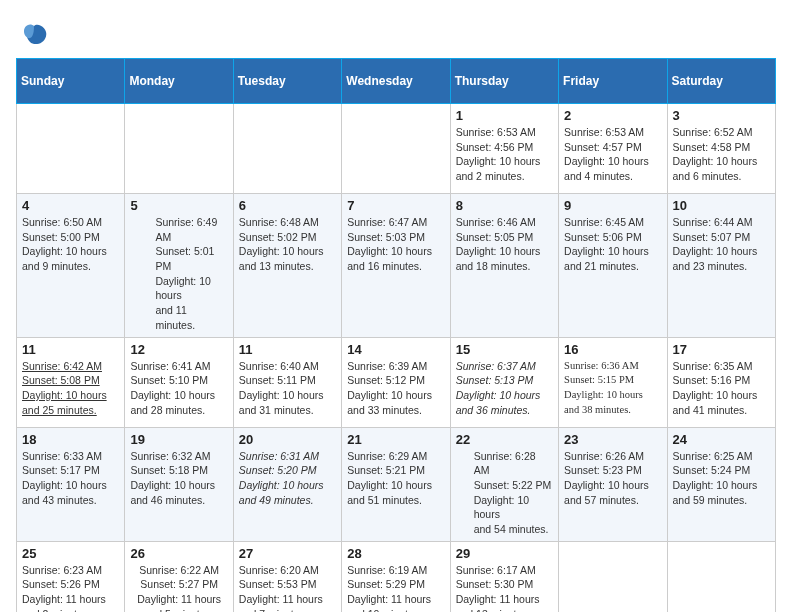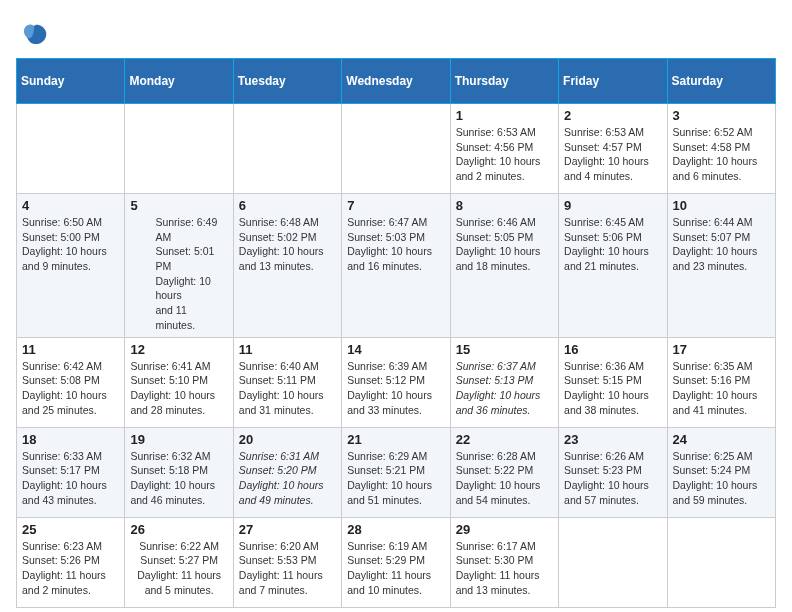--- a/index.html
+++ b/index.html
@@ -195,21 +195,21 @@
           <span class="day-number">10</span>
           <div class="day-info" style="white-space: pre-line;">Sunrise: 6:44 AM
 Sunset: 5:07 PM
 Daylight: 10 hours
 and 23 minutes.</div>
         </td>
       </tr>
       <tr>
         <td>
           <span class="day-number">11</span>
-          <div class="day-info" style="white-space: pre-line;">Sunrise: 6:42 AM
+          <div class="day-info" style="white-space: pre-line; text-decoration: underline;">Sunrise: 6:42 AM
 Sunset: 5:08 PM
 Daylight: 10 hours
 and 25 minutes.</div>
         </td>
         <td>
           <span class="day-number">12</span>
           <div class="day-info" style="white-space: pre-line;">Sunrise: 6:41 AM
 Sunset: 5:10 PM
 Daylight: 10 hours
 and 28 minutes.</div>
@@ -230,21 +230,21 @@
         </td>
         <td>
           <span class="day-number">15</span>
           <div class="day-info" style="white-space: pre-line; font-style: italic;">Sunrise: 6:37 AM
 Sunset: 5:13 PM
 Daylight: 10 hours
 and 36 minutes.</div>
         </td>
         <td>
           <span class="day-number">16</span>
-          <div class="day-info" style="white-space: pre-line;">Sunrise: 6:36 AM
+          <div class="day-info" style="white-space: pre-line; font-family: Liberation Serif, serif;">Sunrise: 6:36 AM
 Sunset: 5:15 PM
 Daylight: 10 hours
 and 38 minutes.</div>
         </td>
         <td>
           <span class="day-number">17</span>
           <div class="day-info" style="white-space: pre-line;">Sunrise: 6:35 AM
 Sunset: 5:16 PM
 Daylight: 10 hours
 and 41 minutes.</div>
@@ -274,21 +274,21 @@
         </td>
         <td>
           <span class="day-number">21</span>
           <div class="day-info" style="white-space: pre-line;">Sunrise: 6:29 AM
 Sunset: 5:21 PM
 Daylight: 10 hours
 and 51 minutes.</div>
         </td>
         <td>
           <span class="day-number">22</span>
-          <div class="day-info" style="white-space: pre-line;">Sunrise: 6:28 AM
+          <div class="day-info" style="white-space: pre-line; margin-left: 18px;">Sunrise: 6:28 AM
 Sunset: 5:22 PM
 Daylight: 10 hours
 and 54 minutes.</div>
         </td>
         <td>
           <span class="day-number">23</span>
           <div class="day-info" style="white-space: pre-line;">Sunrise: 6:26 AM
 Sunset: 5:23 PM
 Daylight: 10 hours
 and 57 minutes.</div>

